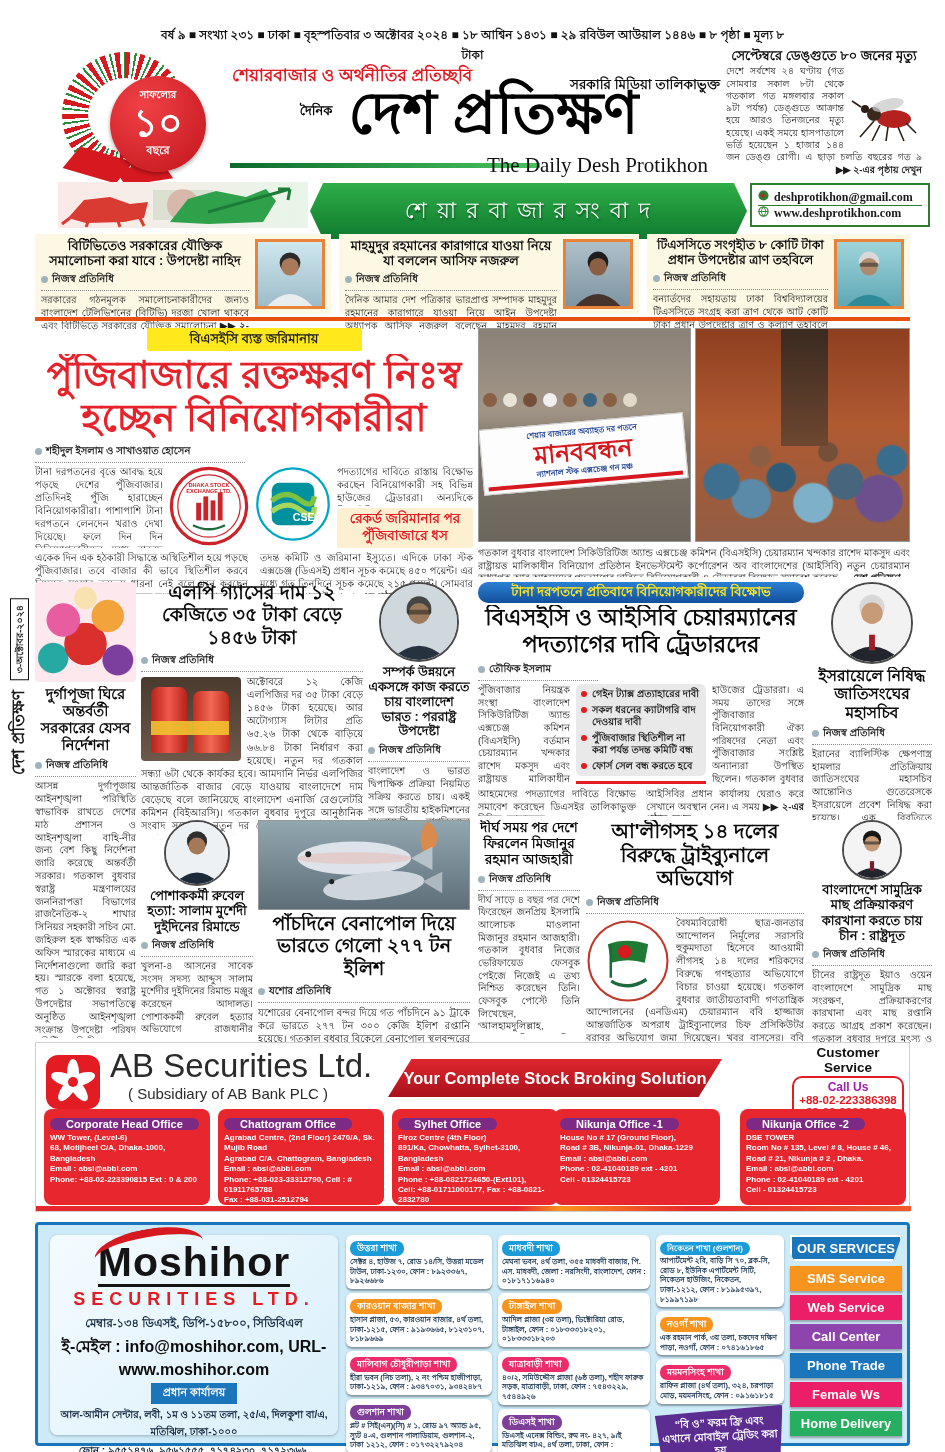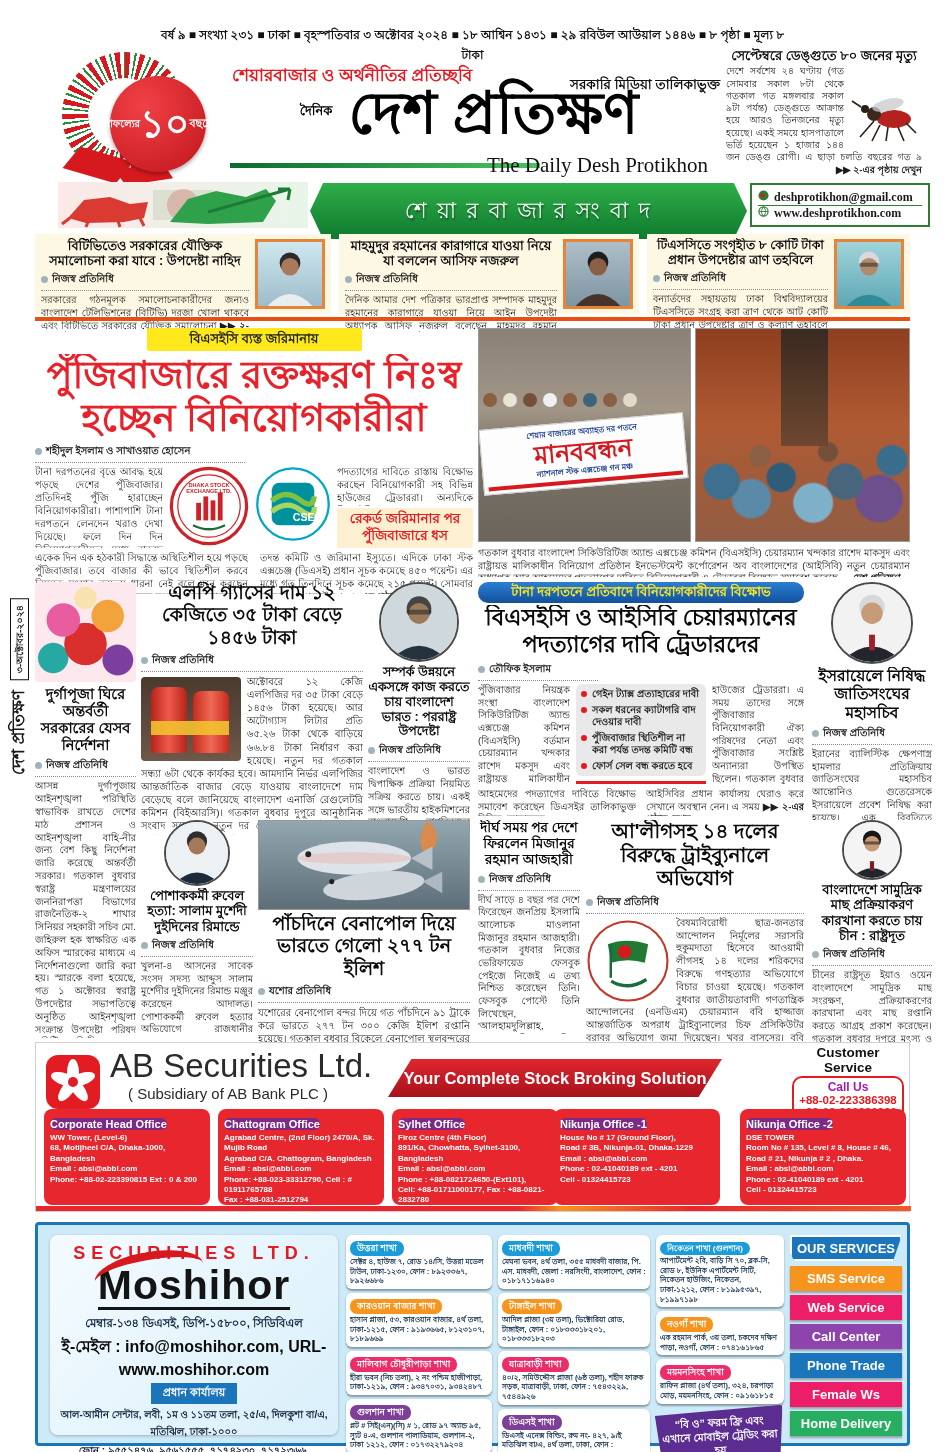--- a/index.html
+++ b/index.html
@@ -13,38 +13,38 @@
   .dl{border-bottom:1.5px dotted #8a8a8a;margin-bottom:3px}
   .jp{font-weight:bold}
   .circ{border-radius:50%;overflow:hidden;border:2px solid #4a4a4a;background:#e9eef2;margin:0 auto}
   .tz{background:#fdf8e4;display:flex;gap:6px;padding:4px 6px;height:80px}
   .tz .tx{flex:1;min-width:0}
   .tz .ph{width:70px;height:70px;border:3px solid #e8833a;flex:none;align-self:center;overflow:hidden}
   .rosette{position:absolute;left:4px;top:2px;width:126px;height:126px;border-radius:50%;
     background:repeating-conic-gradient(#d6191f 0 5deg,#fff 5deg 9deg,#2e8b3a 9deg 11deg,#fff 11deg 14deg)}
   .rosette-hole{position:absolute;left:26px;top:26px;width:74px;height:74px;border-radius:50%;background:#fff}
   .badge-core{position:absolute;left:52px;top:26px;width:96px;height:96px;border-radius:50%;
-    background:radial-gradient(circle at 35% 30%,#ef4146,#c2151b);color:#fff;display:flex;flex-direction:row;
+    background:radial-gradient(circle at 35% 30%,#ef4146,#c2151b);color:#fff;display:flex;flex-direction:column;
     align-items:center;justify-content:center;text-align:center;box-shadow:0 2px 4px rgba(0,0,0,.35)}
   .ribbon{position:absolute;background:#d6191f;width:64px;height:22px}
   .r1{left:8px;top:104px;transform:skewX(-30deg) rotate(14deg)}
   .r2{left:60px;top:116px;width:52px;height:16px;transform:skewX(28deg) rotate(-8deg)}
   .gban{height:56px;background:linear-gradient(180deg,#2fae49,#0f7a2e);display:flex;align-items:center;justify-content:center;
     clip-path:polygon(0 50%,3% 0,97% 0,100% 50%,97% 100%,3% 100%);color:#fff;font-weight:normal;font-size:22px;letter-spacing:2px;text-shadow:1px 2px 2px rgba(0,0,0,.4)}
   .contact{border:2px solid #2e7d32;background:#fff;height:44px;display:flex;flex-direction:column;justify-content:center;padding:2px 6px}
   .contact .row{display:flex;align-items:center;gap:5px;font-family:"Liberation Serif",serif;font-weight:bold;font-size:12px;border-bottom:1px solid #2e7d32}
   .contact .row:last-child{border-bottom:none}
   .kickY{margin:0 auto;width:215px;background:#ffe81c;color:#232323;font-weight:bold;font-size:13px;text-align:center;border-radius:2px;padding:1px 0}
   .redbox{background:#fdf0d0;color:#e31e25;font-weight:bold;font-size:13.5px;text-align:center;line-height:1.25;border-radius:3px;padding:3px 2px}
   .kickB{height:21px;background:linear-gradient(180deg,#2b7fd4,#12509b);border-radius:10px;color:#ffe81c;font-weight:bold;font-size:13px;display:flex;align-items:center;justify-content:center}
   .dembox{background:#e9e9e9;border-radius:6px;padding:4px 5px}
   .dem{display:flex;gap:5px;font-size:9.8px;font-weight:bold;line-height:1.22;margin-bottom:4px}
   .dem .rd{width:6px;height:6px;border-radius:50%;background:#e31b23;flex:none;margin-top:3px}
   .office{position:absolute;top:0;height:96px;background:#e8262d;border-radius:8px;padding:5px 6px;color:#fff}
-  .office .pill{display:inline-block;background:#7d2a85;color:#fff;font-weight:bold;font-size:11px;border-radius:8px;padding:0 0;margin-bottom:3px;white-space:nowrap}
+  .office .pill{display:inline-block;background:#7d2a85;color:#fff;font-weight:bold;font-size:11px;border-radius:8px;padding:0 16px;margin-bottom:3px;white-space:nowrap}
   .office .det{font-size:8px;line-height:1.3;font-weight:bold;white-space:pre-line}
   .branch{background:#fff;border-radius:6px;box-shadow:0 1.5px 2px rgba(0,0,0,.35);padding:2px 4px 3px;margin-bottom:4px}
   .branch .bpill{display:inline-block;color:#fff;font-weight:bold;font-size:9px;border-radius:7px;padding:0 7px;margin-bottom:1px;white-space:nowrap}
   .branch .bdet{font-size:7.4px;line-height:1.3;color:#16324f;font-weight:bold;text-align:left}
   .cblue{background:#1b9cd8}.corg{background:#f7941d}.cpink{background:#ed2d6a}.cpur{background:#7d3f98}
   .svc{height:25px;border-radius:0;color:#fff;font-weight:bold;font-size:13px;display:flex;align-items:center;justify-content:center;margin-bottom:4px;box-shadow:0 1.5px 2px rgba(0,0,0,.3)}
   .s0{background:#f7941d}.s1{background:#ed1e68}.s2{background:#8e44ad}.s3{background:#1b75bb}.s4{background:#ed1e68}.s5{background:#27ae60}
   .vtxt{writing-mode:vertical-rl;transform:rotate(180deg)}
 </style>
 </head>
@@ -542,25 +542,25 @@
 Email : absl@abbl.com
 Phone : 02-41040189 ext - 4201
 Cell - 01324415723</div>
       </div>
     </div>
     <div style="position:absolute;left:0;bottom:0;width:875px;height:5px;background:linear-gradient(90deg,#e8262d 55%,#f7941d 60%,#e8262d 75%,#f05a28 100%)"></div>
   </div>
 
   <div class="bx" style="left:35px;top:1222px;width:875px;height:224px;background:#cdeaf8;border:3px solid #1b75bb;border-radius:4px">
     <div style="position:absolute;left:12px;top:10px;width:288px;height:200px;background:linear-gradient(135deg,#f4fbff,#d9effa);border-radius:8px;padding:6px;text-align:center;box-shadow:0 1px 3px rgba(0,0,0,.25)">
-      <div style="font-size:18px;font-weight:bold;color:#e31b23;letter-spacing:6px;margin-top:2px">SECURITIES LTD.</div>
       <div style="position:relative;display:inline-block">
         <div style="position:absolute;left:-4px;top:-12px;width:110px;height:42px;border-top:8px solid #d6191f;border-radius:50%;transform:rotate(-10deg)"></div>
         <div style="font-size:41px;font-weight:bold;color:#141414;letter-spacing:1px;border-bottom:3px solid #141414;line-height:1.05">Moshihor</div>
       </div>
+      <div style="font-size:18px;font-weight:bold;color:#e31b23;letter-spacing:6px;margin-top:2px">SECURITIES LTD.</div>
       <div style="font-size:11.5px;font-weight:bold;color:#12263f;margin-top:5px">মেম্বার-১৩৪ ডিএসই, ডিপি-১৫৮০০, সিডিবিএল</div>
       <div style="font-size:16px;font-weight:bold;color:#0c0c0c">ই-মেইল : info@moshihor.com, URL- www.moshihor.com</div>
       <div style="display:inline-block;background:#1b75bb;color:#fff;font-size:11px;font-weight:bold;padding:1px 12px;margin-top:4px">প্রধান কার্যালয়</div>
       <div style="font-size:10px;font-weight:bold;color:#12263f;margin-top:3px">আল-আমীন সেন্টার, লবী, ১ম ও ১১তম তলা, ২৫/এ, দিলকুশা বা/এ, মতিঝিল, ঢাকা-১০০০</div>
       <div style="font-size:10px;font-weight:bold;color:#12263f;margin-top:2px">ফোন : ৯৫৫১৪৭৬, ৯৫৬১৫৫৫, ৭১৭৪২৩০, ৭১৭২৩৬৬, ৯৫৫৪২৪৩, ৯৫৫৪২৭৫, ৯৫৫৪৬৬৯, ফ্যাক্স : ৮৮ ০২ ৯৫৬৪২৭৮</div>
     </div>
 
     <div style="position:absolute;left:308px;top:10px;width:146px">
       <div class="branch"><span class="bpill cblue">উত্তরা শাখা</span><div class="bdet">সেক্টর ৪, হাউজ ৭, রোড ১৪/সি, উত্তরা মডেল টাউন, ঢাকা-১২৩০, ফোন : ৮৯২৩৩৬৭, ৮৯২৬৬৮৬</div></div>
       <div class="branch"><span class="bpill corg">কারওয়ান বাজার শাখা</span><div class="bdet">হাসান প্লাজা, ৫৩, কারওয়ান বাজার, ৪র্থ তলা, ঢাকা-১২১৫, ফোন : ৯১৯৩৬৬৫, ৮১২৩১০৭, ৮১৮৯৬৬৯</div></div>

